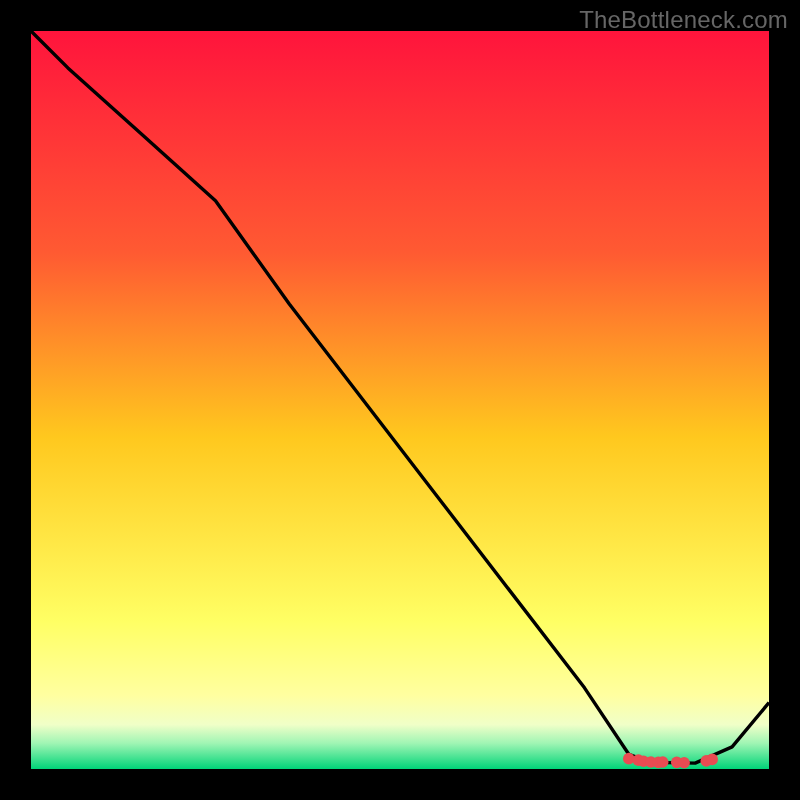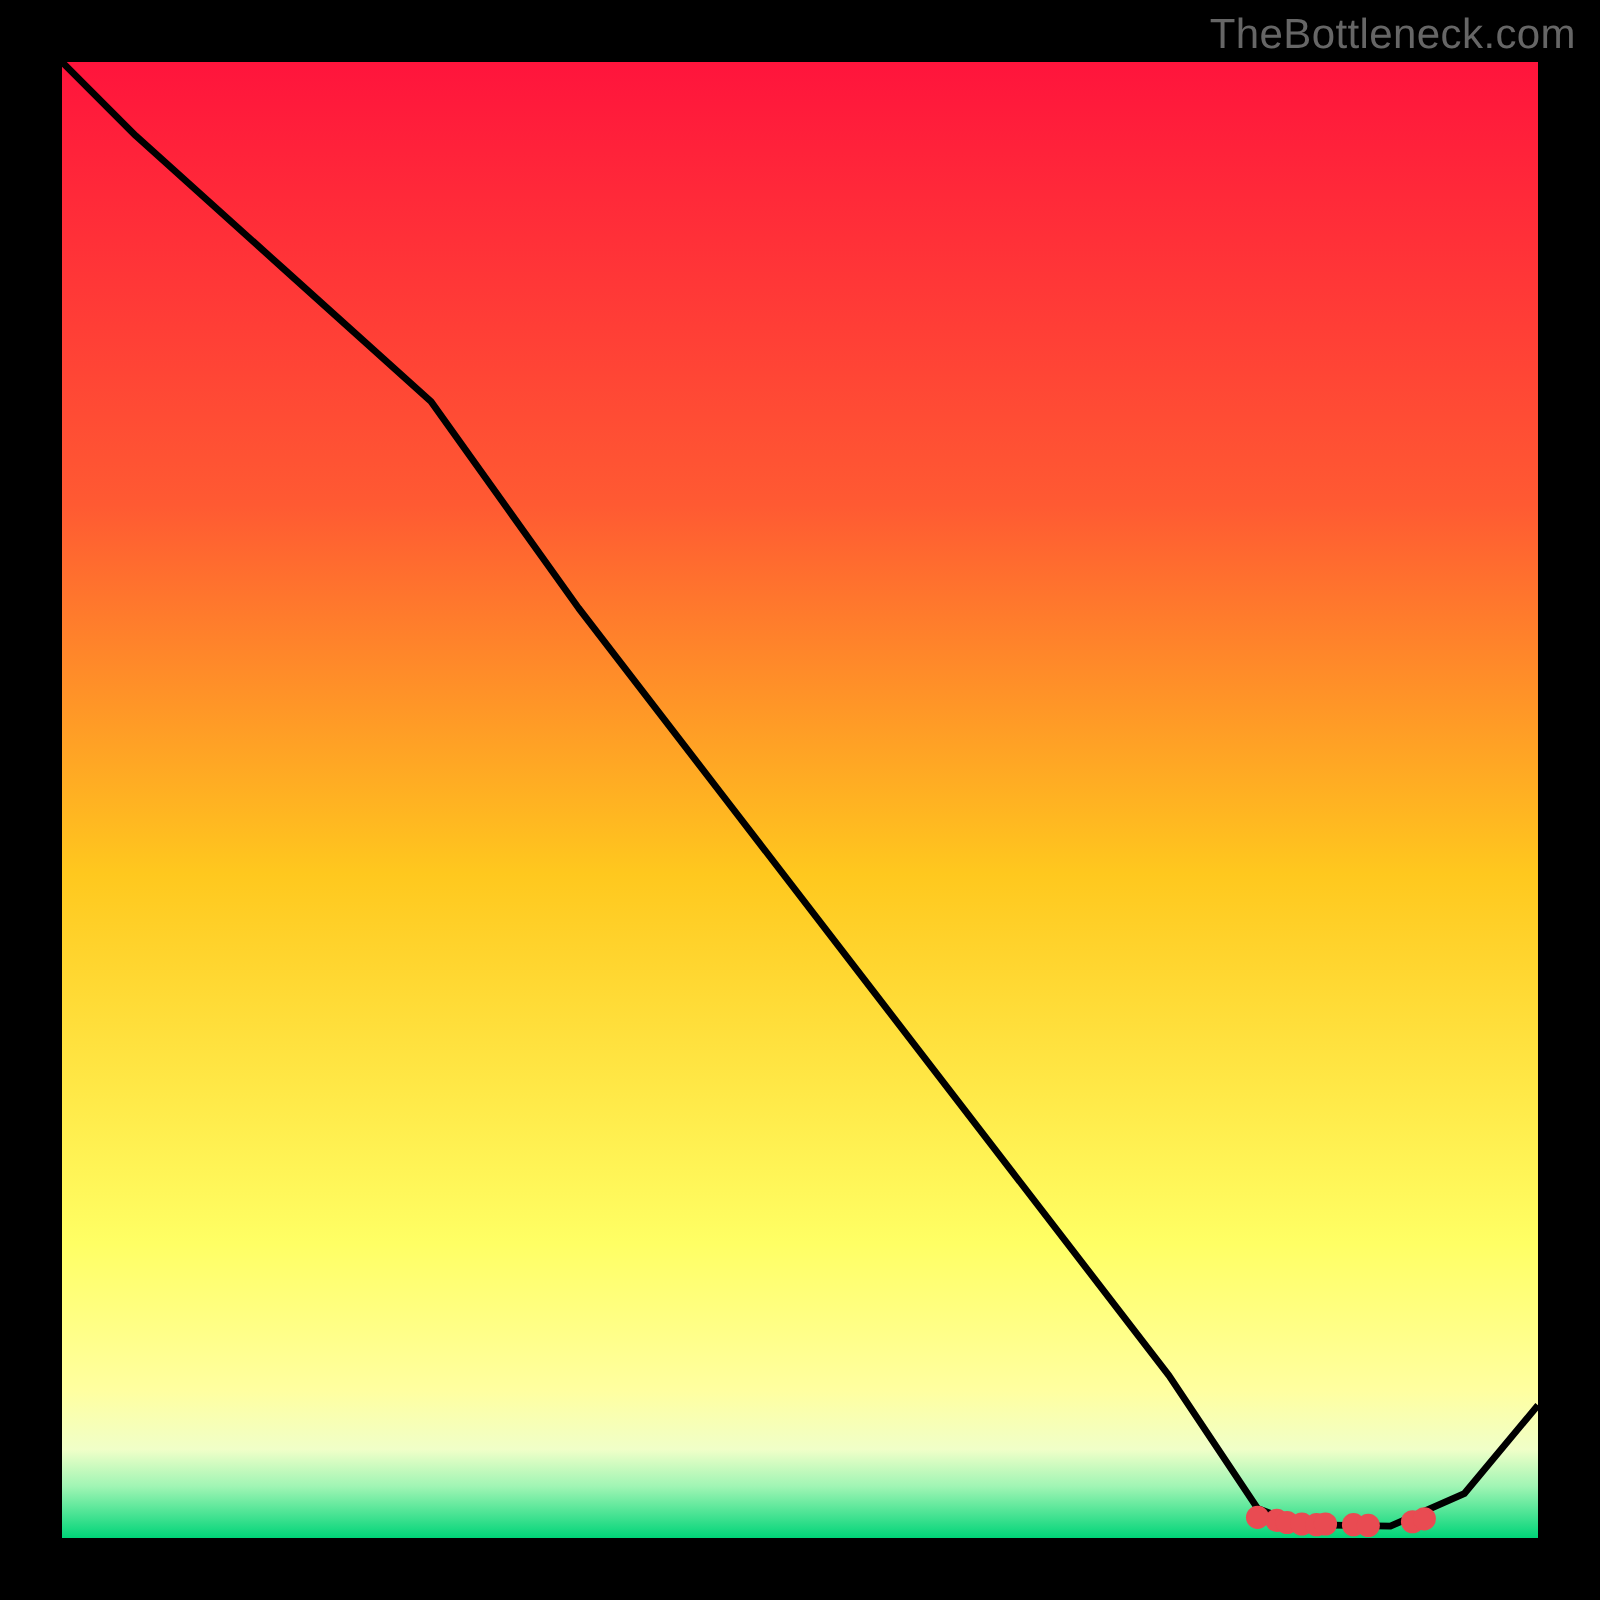--- a/index.html
+++ b/index.html
@@ -9,21 +9,21 @@
     width: 800px;
     height: 800px;
     position: relative;
     font-family: Arial, sans-serif;
   }
   .watermark {
     position: absolute;
     top: 6px;
     right: 12px;
     color: #666666;
-    font-size: 21px;
+    font-size: 24px;
     font-weight: 500;
     letter-spacing: 0.2px;
     z-index: 10;
   }
   .plot-outer {
     position: absolute;
     top: 31px;
     left: 31px;
     width: 738px;
     height: 738px;

